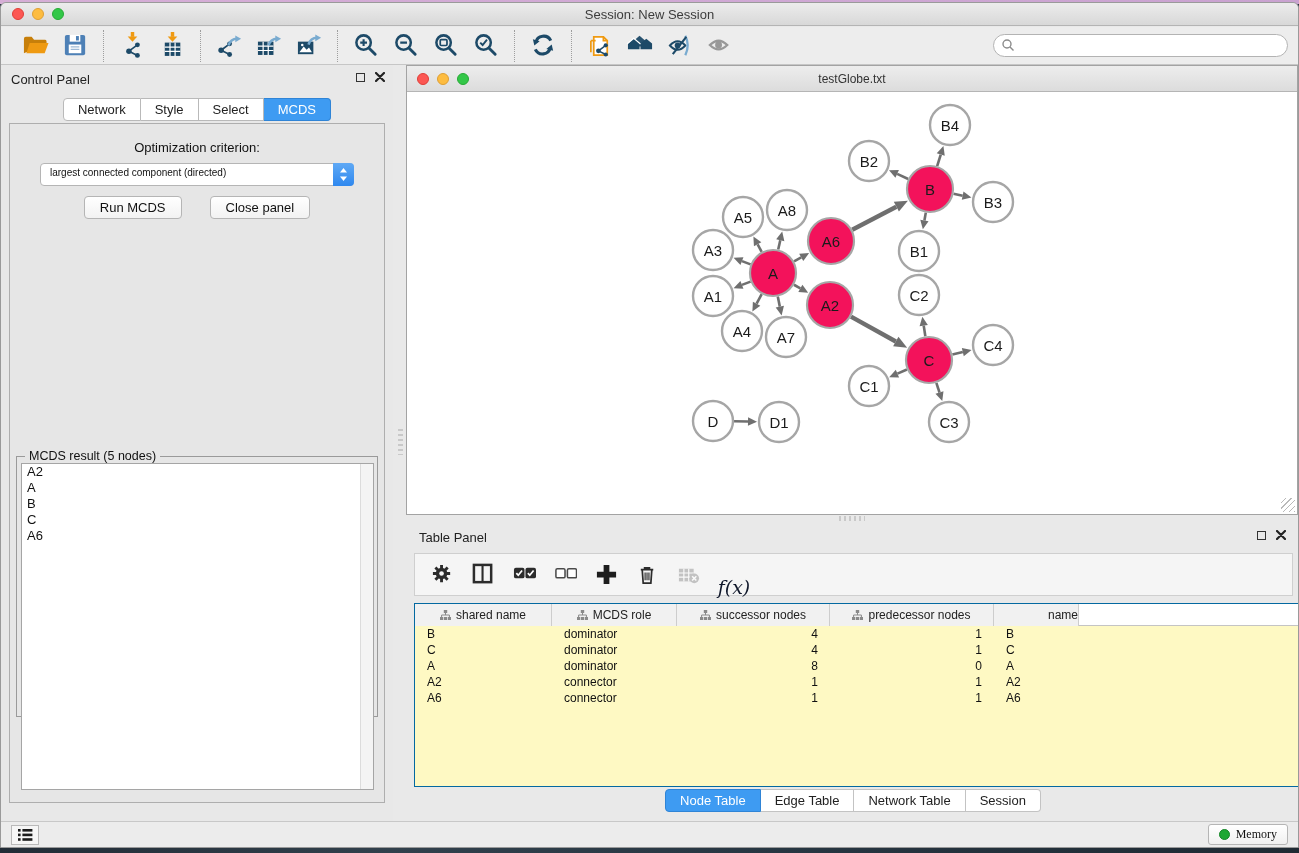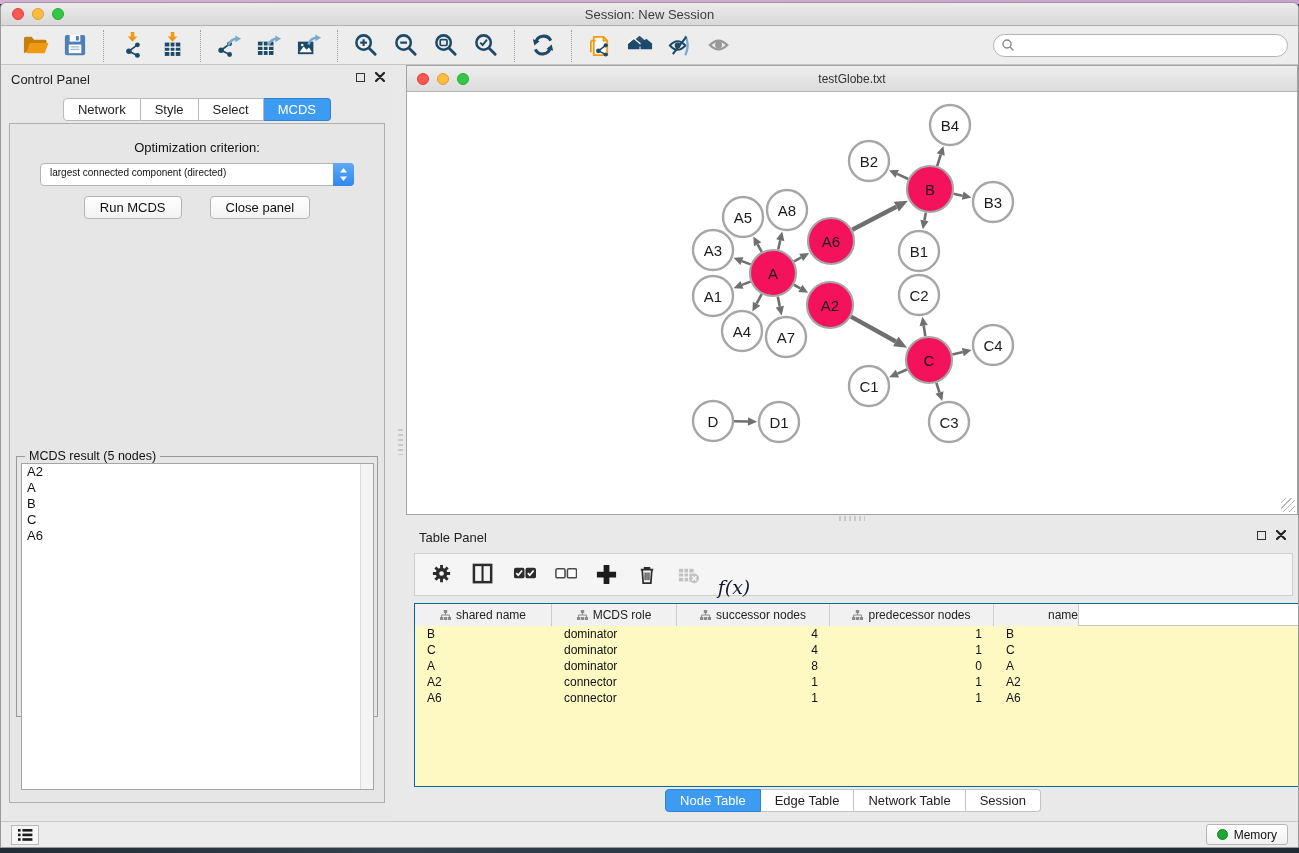--- a/index.html
+++ b/index.html
@@ -109,21 +109,21 @@
      white-space:nowrap; overflow:hidden; }
   #tp-tabs { position:absolute; left:0; bottom:3px; width:100%; display:flex; justify-content:center; }
   .tp-tab { font-size:13px; padding:3px 14px; background:#fff; border:1px solid #c3c3c3; border-left:none;
      color:#222; cursor:pointer; }
   .tp-tab:first-child { border-left:1px solid #c3c3c3; border-radius:4px 0 0 4px; }
   .tp-tab:last-child { border-radius:0 4px 4px 0; }
   .tp-tab.active { background:#3e9bf2; border-color:#2f84d6; color:#fff; }
 
   
   #status-bar { position:absolute; left:0; bottom:0; width:100%; height:26px;
-     background:#ececec; border-top:1px solid #c8c8c8; }
+     background:#ececec; border-top:1px solid #c8c8c8;font-family:Liberation Serif, serif; }
   #status-list-btn { position:absolute; left:10px; top:3px; width:28px; height:20px;
      background:#f6f6f6; border:1px solid #b9b9b9; display:flex; align-items:center; justify-content:center; cursor:pointer; }
   #memory-btn { position:absolute; right:10px; top:2px; height:21px;
      background:linear-gradient(#ffffff,#f0f0f0); border:1px solid #b5b5b5; border-radius:3px;
      display:flex; align-items:center; gap:6px; padding:0 10px; font-size:12px; color:#111; cursor:pointer; }
   #memory-dot { width:11px; height:11px; border-radius:50%; background:#1ea733; border:1px solid #148526; }
 </style>
 </head>
 <body>
 

